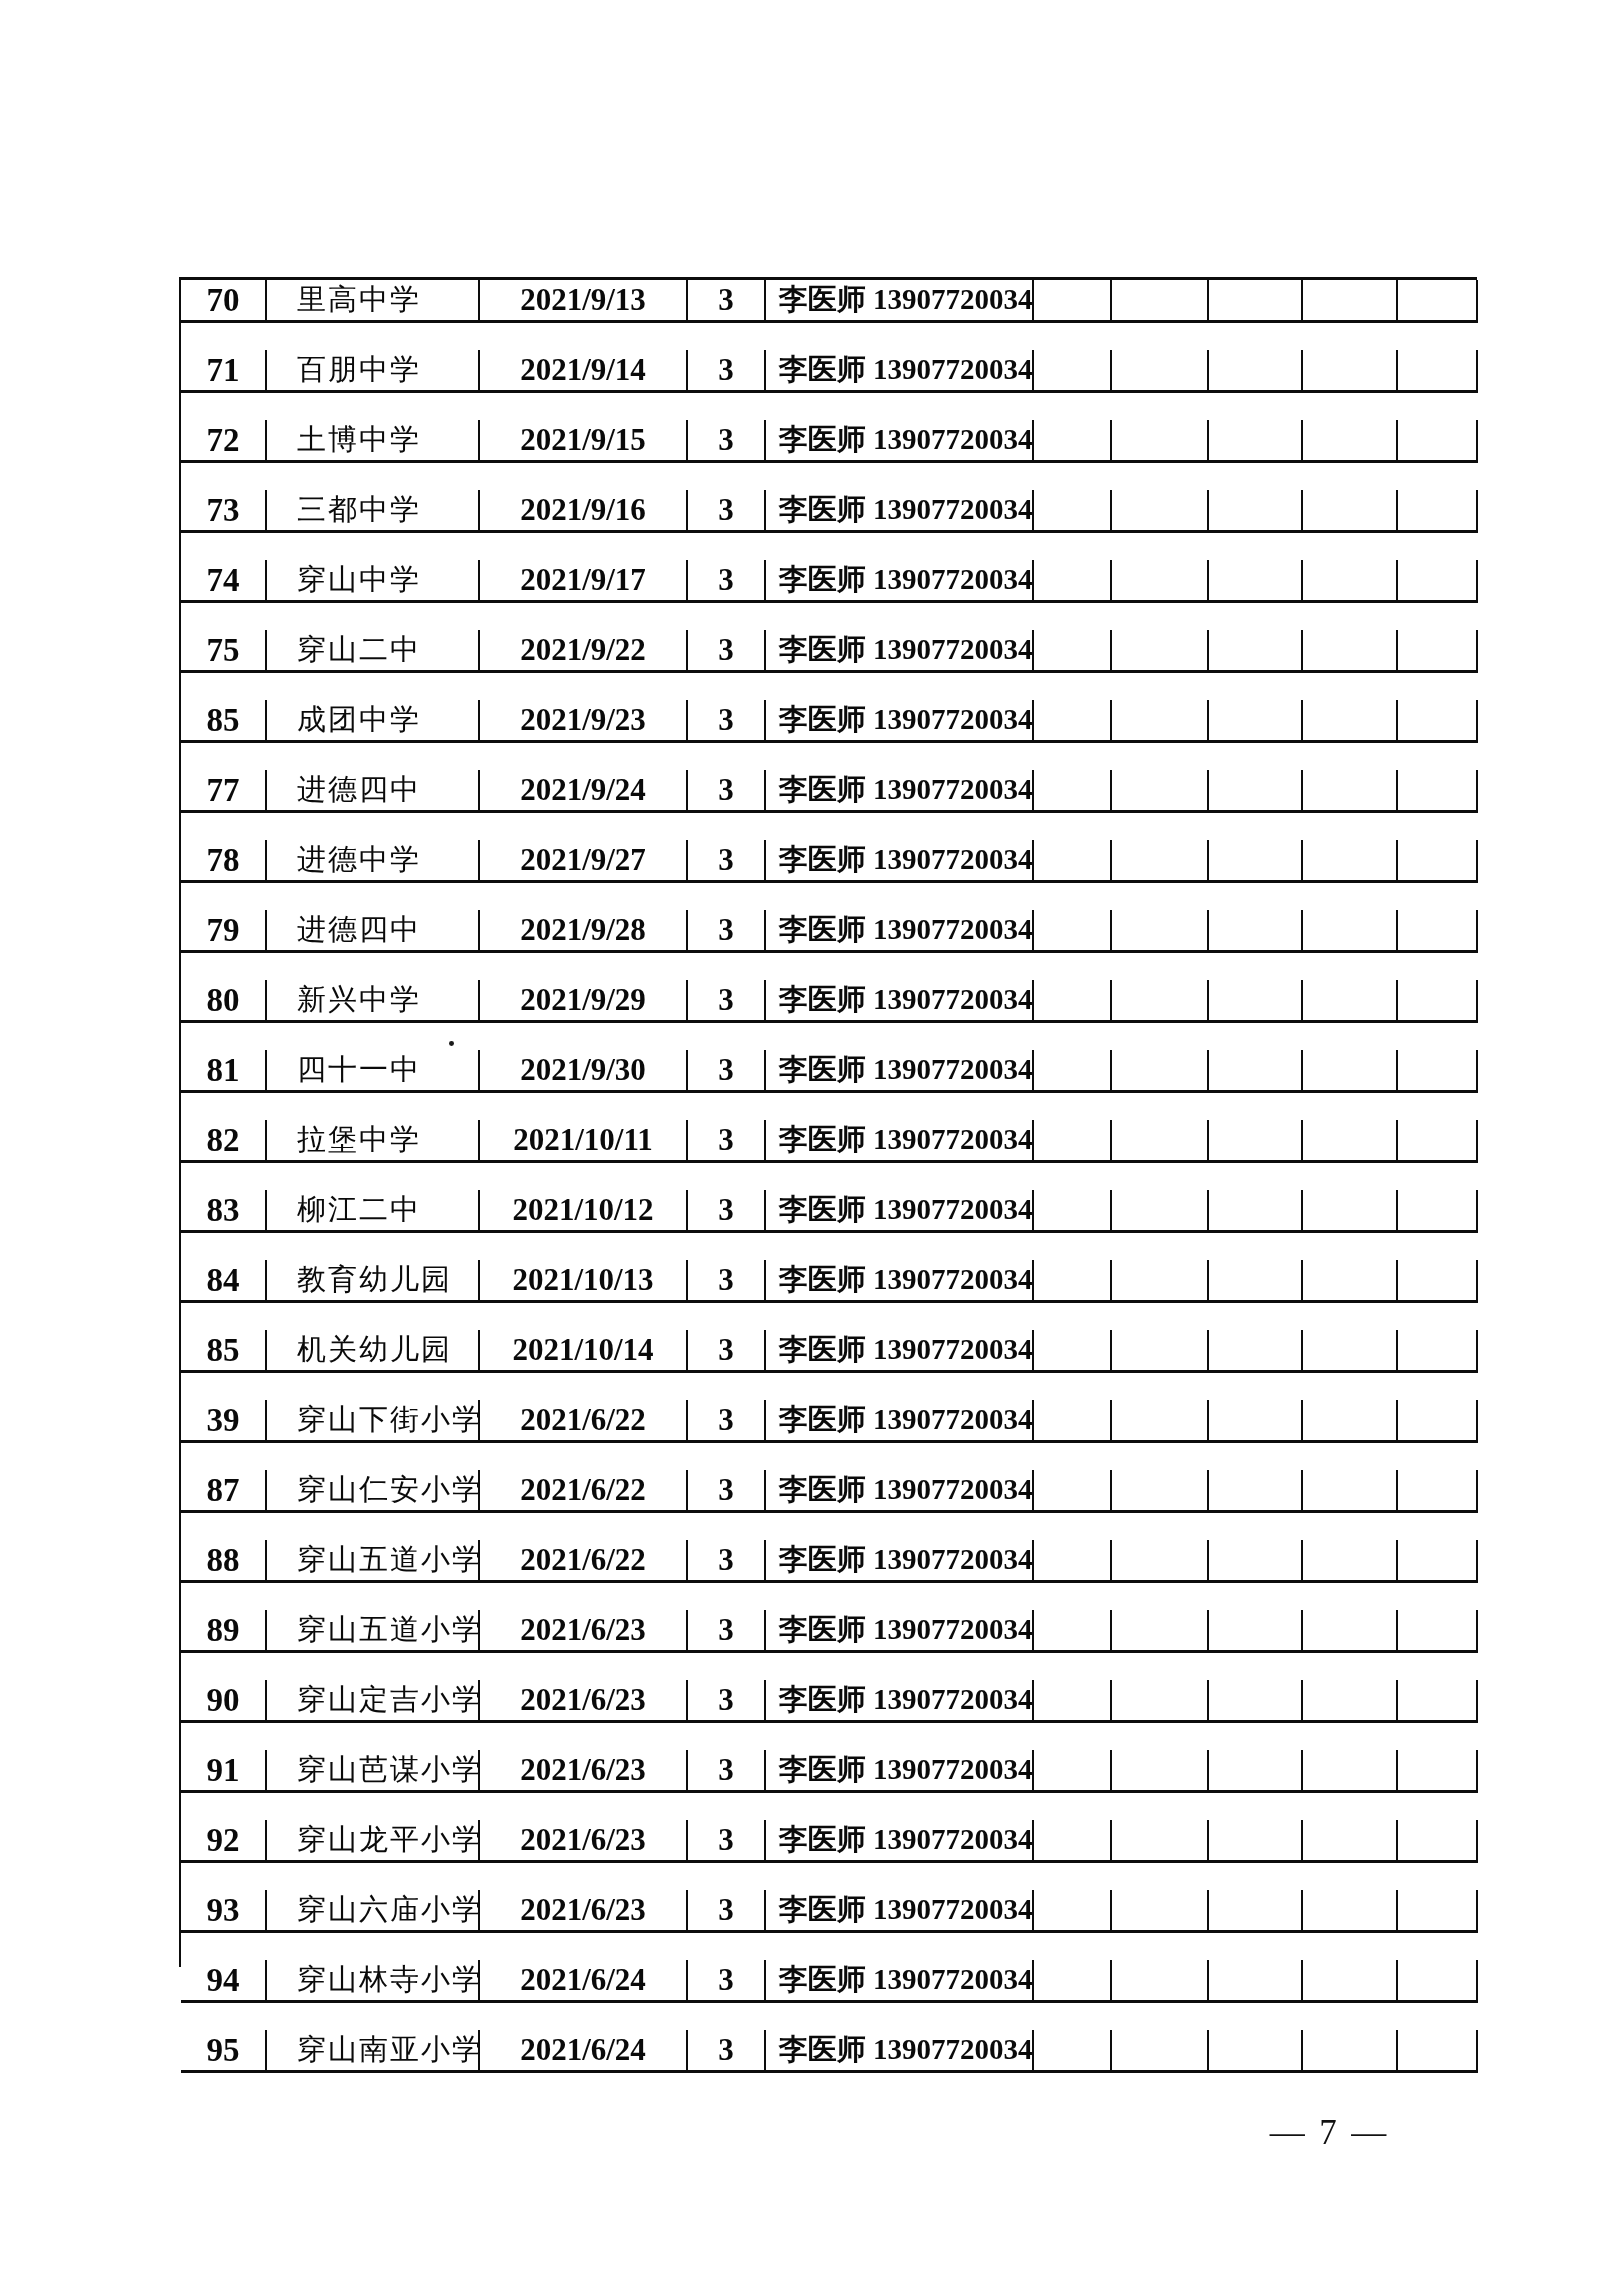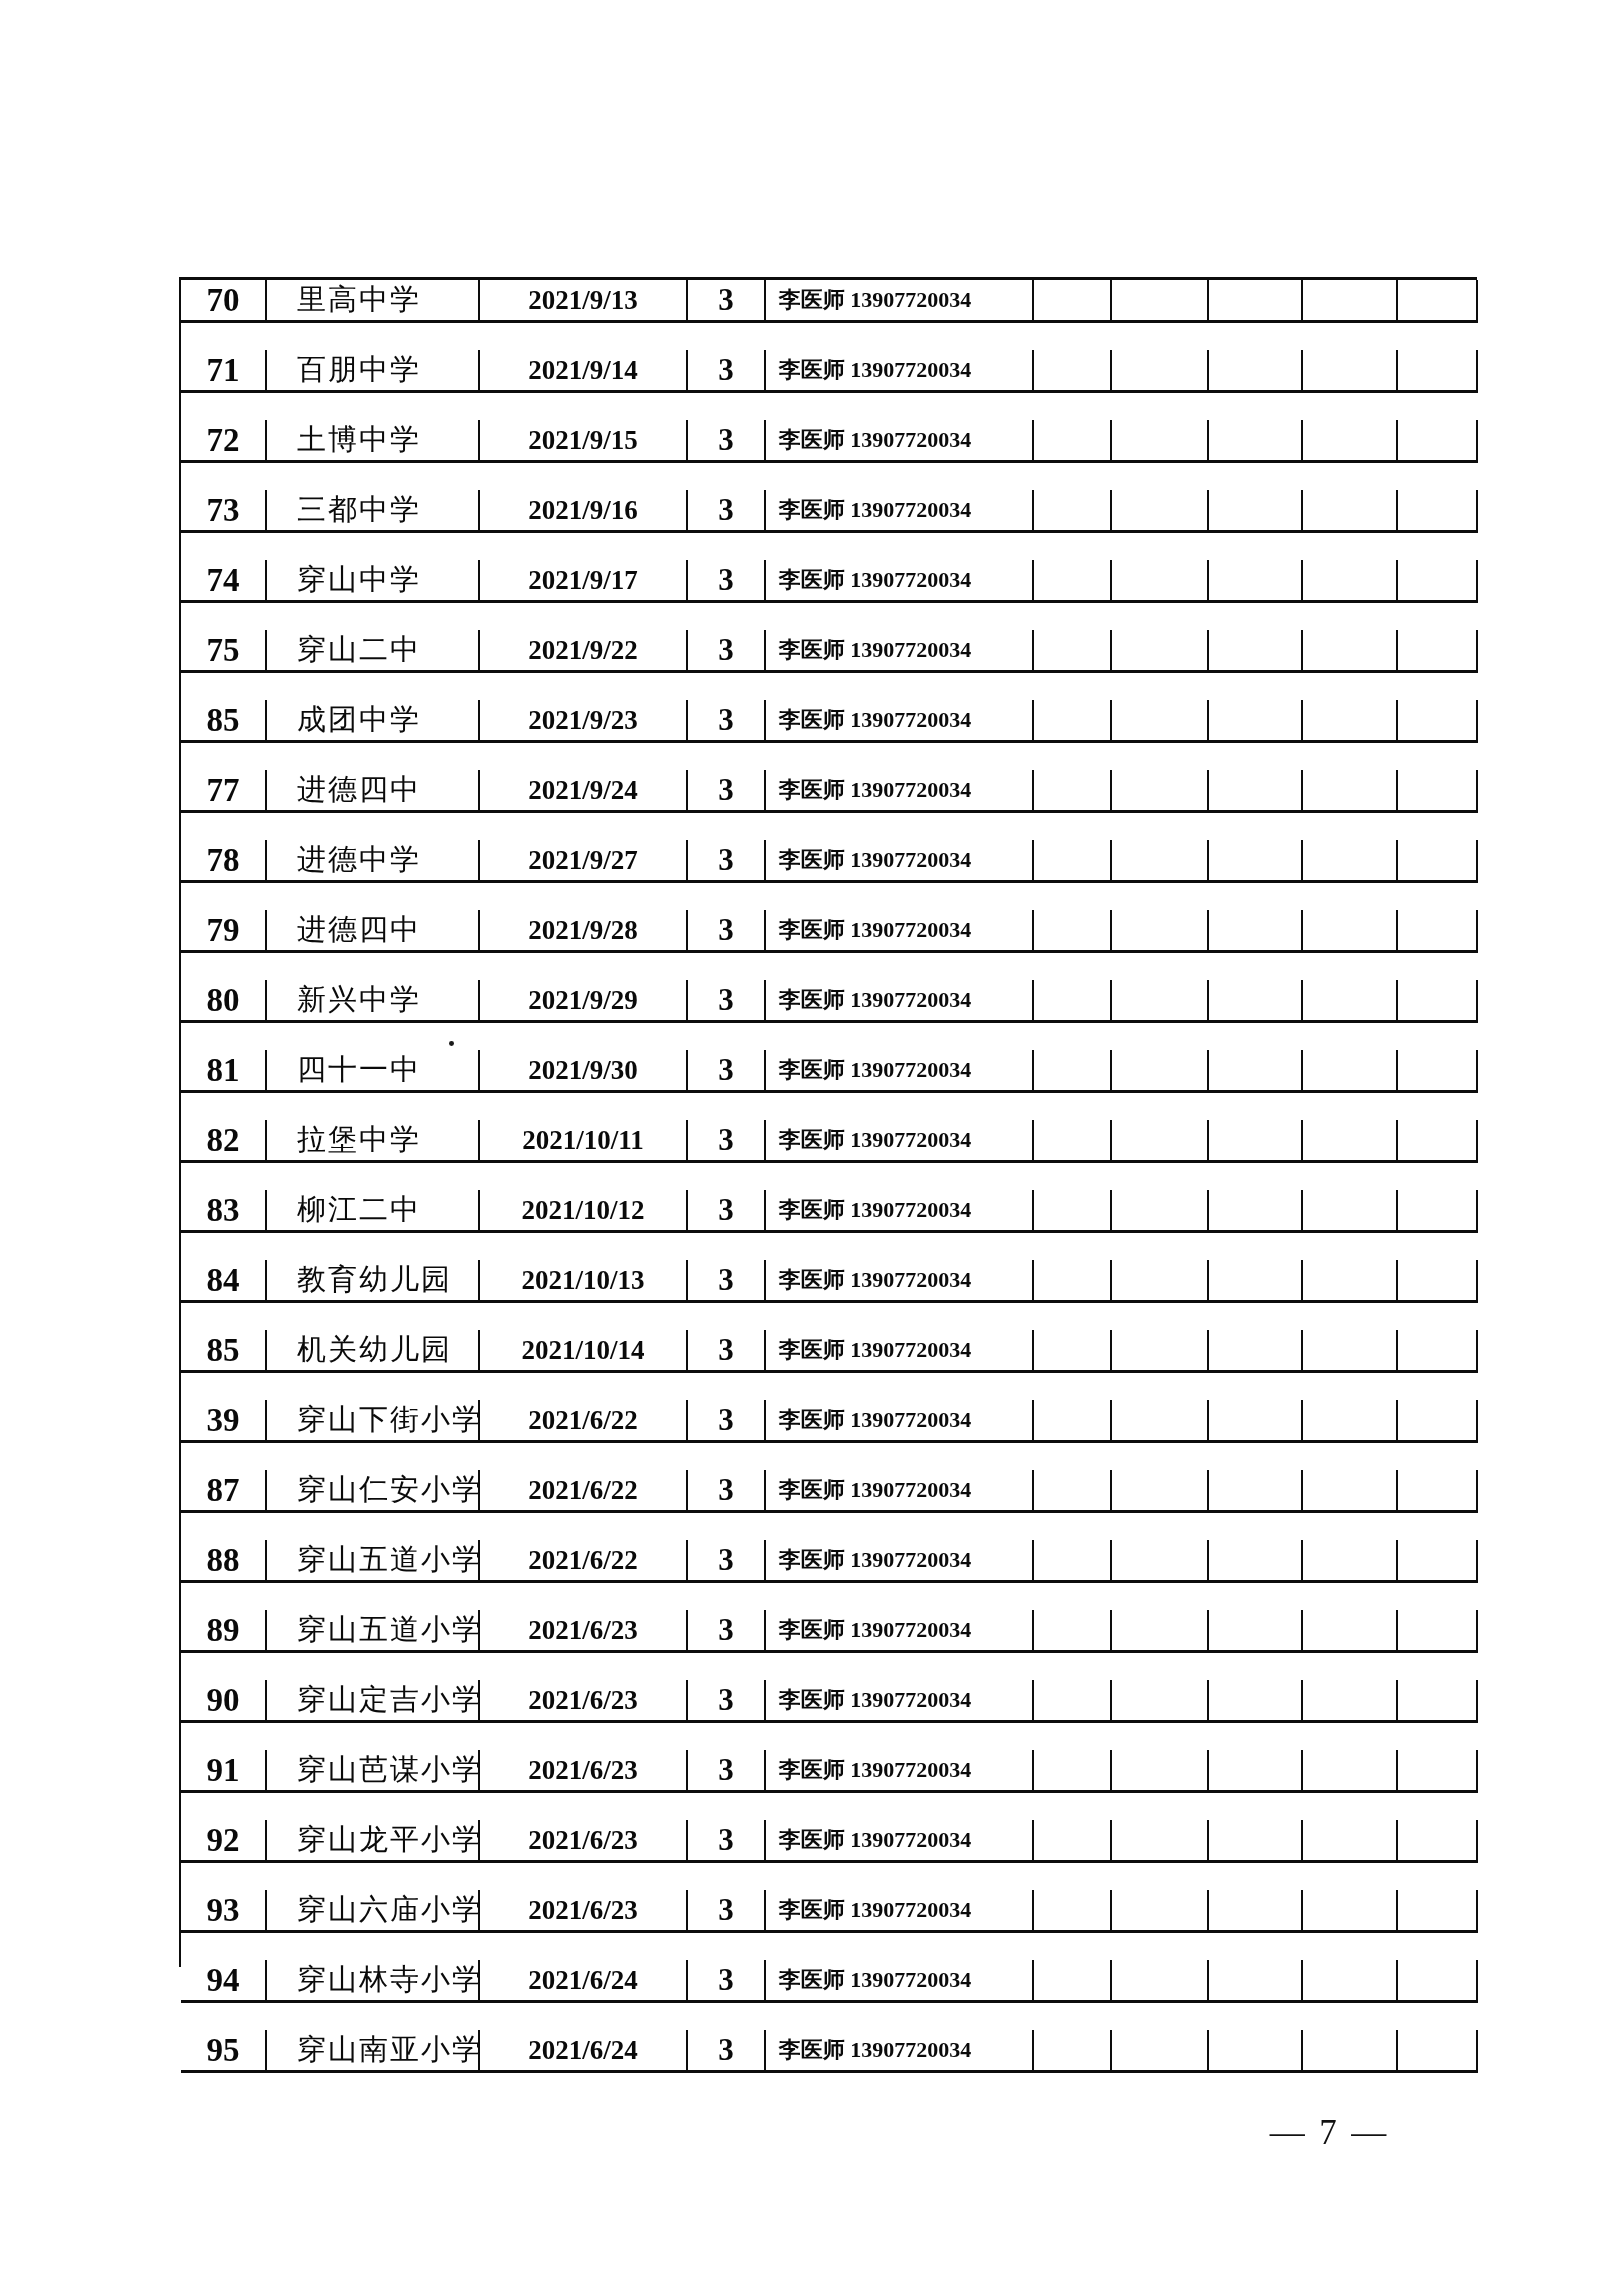--- a/index.html
+++ b/index.html
@@ -49,32 +49,32 @@
   }
   .c-school {
     justify-content: flex-start;
     padding-left: 30px;
     font-size: 29px;
     font-weight: 400;
     letter-spacing: 2px;
   }
   .c-date {
     justify-content: center;
-    font-size: 27px;
+    font-size: 31px;
     font-weight: 700;
   }
   .c-count {
     justify-content: center;
     font-size: 31px;
     font-weight: 700;
   }
   .c-contact {
     justify-content: flex-start;
     padding-left: 12.7px;
-    font-size: 22px;
+    font-size: 29px;
     font-weight: 700;
   }
   .c-empty {
     background: #ffffff;
   }
   .footer {
     position: absolute;
     left: 1251px;
     top: 2113px;
     width: 157px;

